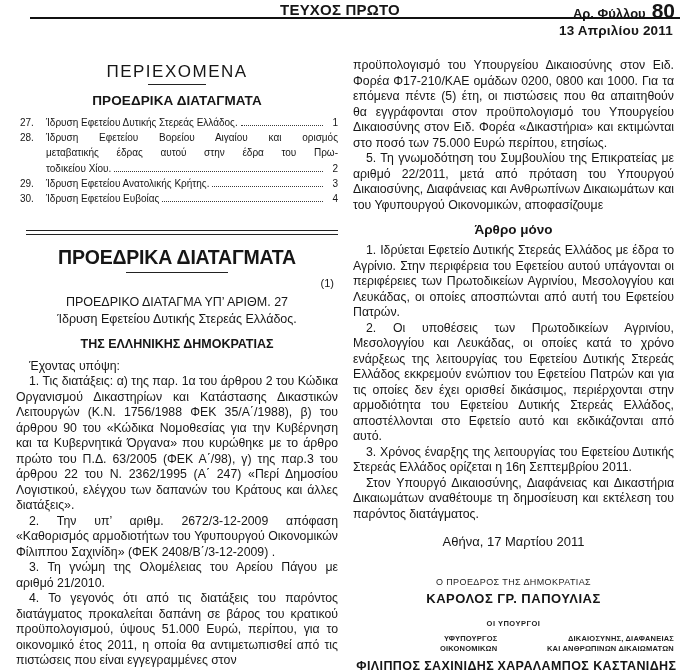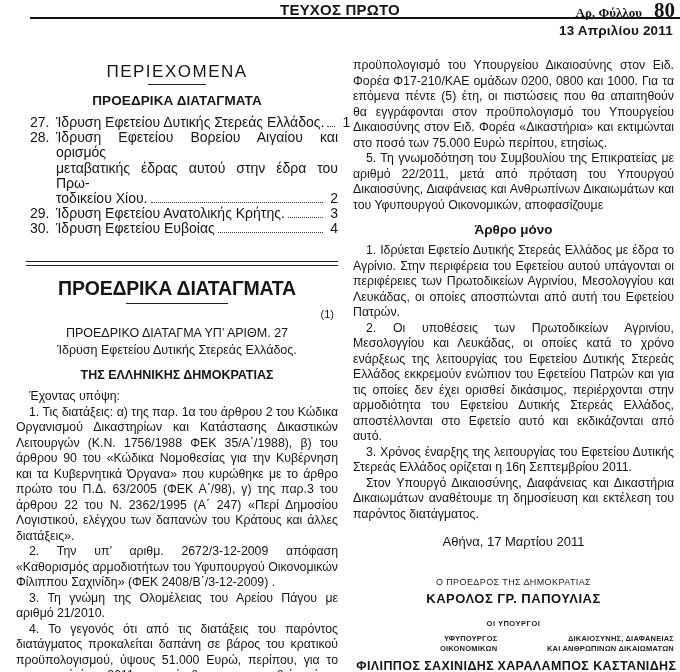--- a/index.html
+++ b/index.html
@@ -9,41 +9,41 @@
     color:#161616;-webkit-font-smoothing:antialiased;
   }
   .page{position:relative;width:680px;height:648px;background:#fff;}
 
   
   .masthead{position:relative;height:16px;}
   .issue-label{
     position:absolute;left:50%;top:1px;transform:translateX(-50%);
     font-size:15px;font-weight:700;letter-spacing:.2px;white-space:nowrap;
   }
-  .sheet{position:absolute;right:5px;top:0;display:flex;align-items:baseline;gap:12px;font-family:Liberation Serif, serif;}
+  .sheet{position:absolute;right:5px;top:0;display:flex;align-items:baseline;gap:6px;}
   .sheet-label{font-size:13px;font-weight:700;}
   .sheet-number{font-size:21px;font-weight:700;line-height:1;}
   .head-rule{border:0;border-top:2px solid #111;margin:1px 0 0 30px;}
   .head-date{ text-align:right;padding-right:7px;margin-top:4px;
     font-size:13.5px;font-weight:700;letter-spacing:.2px;}
 
   
   .columns{display:flex;gap:15px;padding:0 6px 0 16px;margin-top:20px;}
   .col-left{width:322px;flex:none;}
   .col-right{width:321px;flex:none;}
 
   
   .toc-title{
     text-align:center;font-size:17px;font-weight:400;letter-spacing:1.5px;margin-top:4px;
   }
   .toc-title-underline{width:58px;border-bottom:1.6px solid #222;margin:2px auto 0;}
   .toc-section{
     text-align:center;font-size:13.5px;font-weight:700;margin-top:8px;margin-bottom:7px;letter-spacing:.1px;
   }
-  .toc-list{font-size:14px;line-height:15.2px;margin-left:10px;}
+  .toc-list{font-size:10px;line-height:15.2px;}
   .toc-item{position:relative;padding-left:30px;}
   .toc-num{position:absolute;left:4px;top:0;}
   .toc-line-mid{text-align:justify;text-align-last:justify;}
   .toc-last{display:flex;align-items:baseline;}
   .toc-text{white-space:nowrap;}
   .toc-dots{flex:1;border-bottom:1.6px dotted #3a3a3a;margin:0 3px 3px 3px;min-width:8px;}
   .toc-page{width:12px;text-align:right;flex:none;}
 
   .double-rule{height:3px;border-top:1.5px solid #222;border-bottom:1.5px solid #222;
     margin:24px 0 0 10px;}

